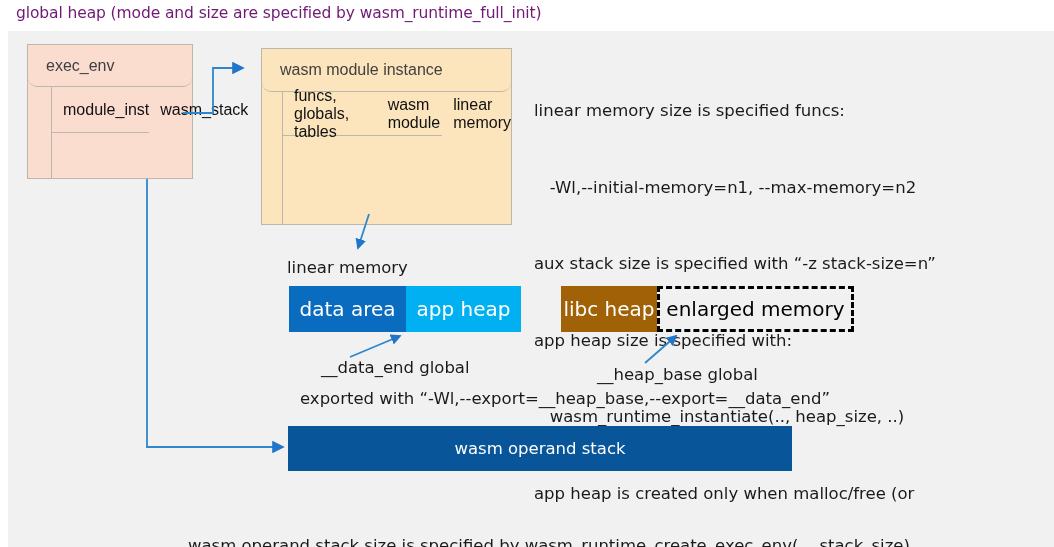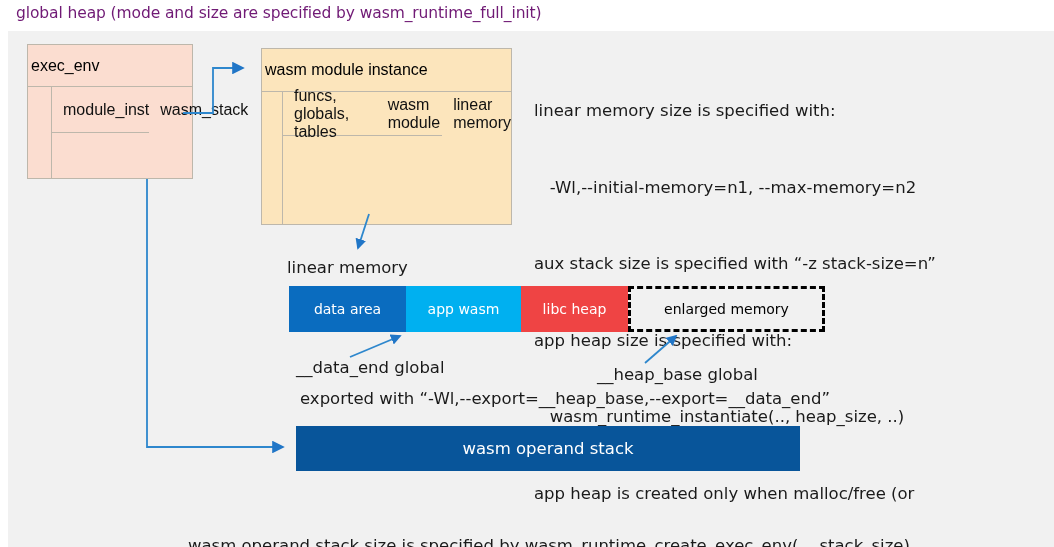--- a/index.html
+++ b/index.html
@@ -44,24 +44,25 @@
     position: absolute;
     box-sizing: border-box;
     border: 1px solid #bdb7ab;
   }
   .struct .hdr {
     box-sizing: border-box;
     width: 100%;
     border-bottom: 1px solid #bdb7ab;
     display: flex;
     align-items: center;
-    padding-left: 3px;
+    padding-left: 18px;
     font-size: 16px;
-    color: #000000;
+    color: #404040;
     font-family: "Liberation Sans", sans-serif;
+    border-radius: 9px;
   }
   .struct .body {
     display: flex;
     width: 100%;
     box-sizing: border-box;
   }
   .struct .gutter {
     box-sizing: border-box;
     border-right: 1px solid #bdb7ab;
     flex: 0 0 auto;
@@ -130,21 +131,21 @@
     left: 289px;
     top: 286px;
     height: 46px;
     display: flex;
   }
   #mem-bar .seg {
     display: flex;
     align-items: center;
     justify-content: center;
     color: #ffffff;
-    font-size: 14px;
+    font-size: 20px;
     box-sizing: border-box;
     white-space: nowrap;
   }
   #mem-bar .seg.enlarged {
     background: #f1f1f1;
     color: #1f3864;
     border: 3px dashed #000000;
   }
 
   
@@ -162,21 +163,21 @@
     font-size: 16.5px;
   }
 
   
   .ann {
     position: absolute;
     font-size: 16.5px;
     color: #1a1a1a;
     white-space: nowrap;
   }
-  #ann-data-end  { left: 296px; top: 358px; }
+  #ann-data-end  { left: 321px; top: 358px; }
   #ann-heap-base { left: 597px; top: 365px; }
   #ann-exported  { left: 300px; top: 389px; }
 
   .bottom-note {
     position: absolute;
     left: 188px;
     top: 481px;
     font-size: 16.5px;
     line-height: 26px;
     color: #1a1a1a;
@@ -218,43 +219,43 @@
       <div class="gutter"></div>
       <div class="rows">
         <div class="row">funcs, globals, tables</div>
         <div class="row">wasm module</div>
         <div class="row">linear memory</div>
       </div>
     </div>
   </div>
 
   <div class="info">
-    <div>linear memory size is specified with:</div>
+    <div>linear memory size is specified funcs:</div>
     <div>   -Wl,--initial-memory=n1, --max-memory=n2</div>
     <div>aux stack size is specified with “-z stack-size=n”</div>
     <div>app heap size is specified with:</div>
     <div>   wasm_runtime_instantiate(.., heap_size, ..)</div>
     <div>app heap is created only when malloc/free (or</div>
     
   </div>
 
   <div class="lm-label">linear memory</div>
 
   <div id="mem-bar">
       <div class="seg" style="width: 117px; background: rgb(10, 108, 191);">data area</div>
-      <div class="seg" style="width: 115px; background: rgb(0, 176, 240);">app wasm</div>
-      <div class="seg" style="width: 107px; background: #ef4444;">libc heap</div>
+      <div class="seg" style="width: 115px; background: rgb(0, 176, 240);">app heap</div>
+      <div class="seg" style="width: 96px; background: #a16207; margin-left: 40px;">libc heap</div>
       <div class="seg enlarged" style="width: 197px; color: #000000;">enlarged memory</div>
     </div>
 
   <div class="ann" id="ann-data-end">__data_end global</div>
   <div class="ann" id="ann-heap-base">__heap_base global</div>
   <div class="ann" id="ann-exported">exported with “-Wl,--export=__heap_base,--export=__data_end”</div>
 
-  <div id="operand-stack" style="background: rgb(8, 85, 154); margin-left: 8px;">
+  <div id="operand-stack" style="background: rgb(8, 85, 154);">
     <span>wasm operand stack</span>
   </div>
 
   <div class="bottom-note">
     <div>wasm operand stack size is specified by wasm_runtime_create_exec_env(.., stack_size)</div>
     
   </div>
 
   <svg id="connectors" viewBox="0 0 1054 547">
     <defs>

